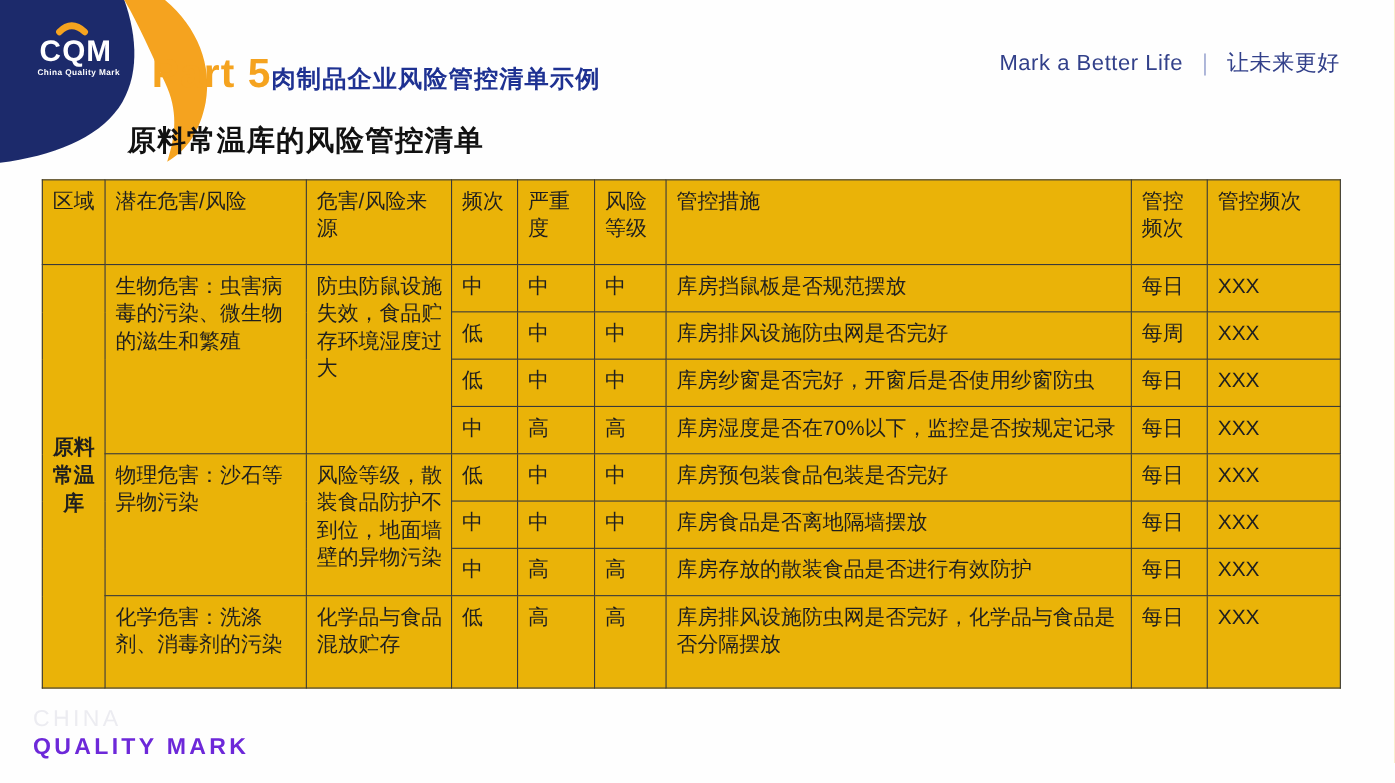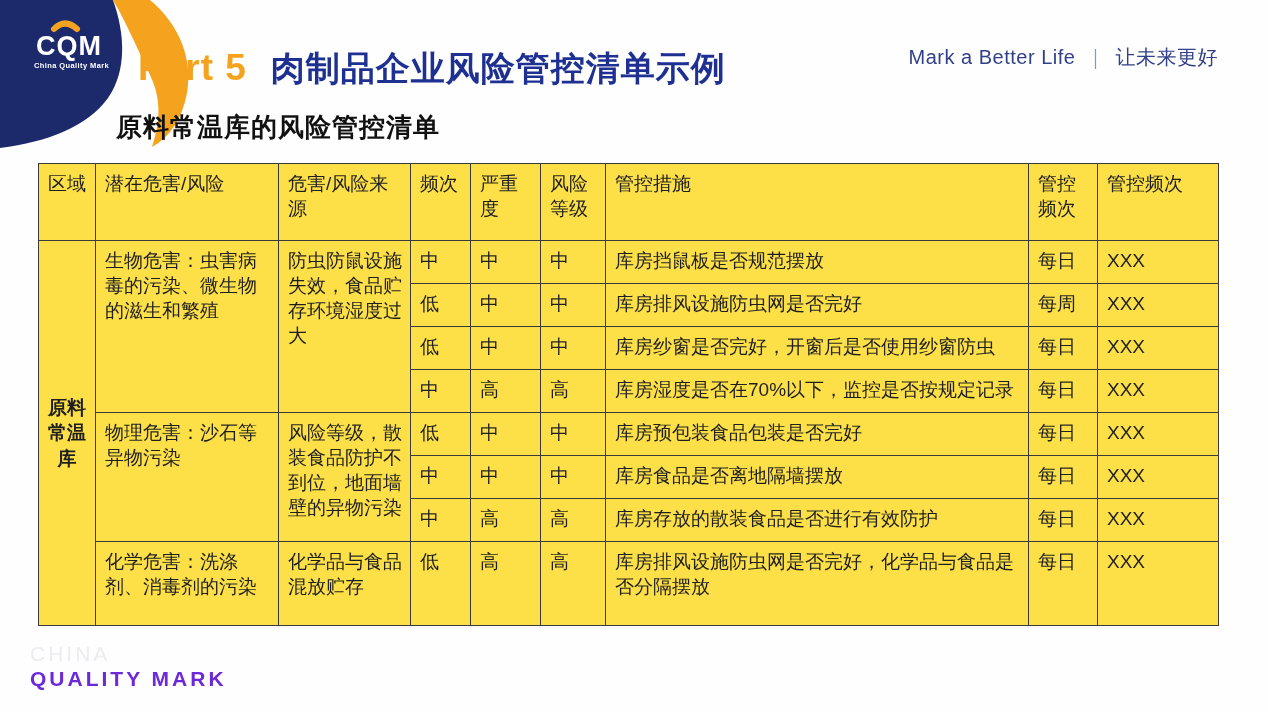--- a/index.html
+++ b/index.html
@@ -17,32 +17,31 @@
   .logo-wrap {
     position: absolute;
     left: 0; top: 0;
     width: 210px; height: 152px;
   }
   .part-title-row {
     position: absolute;
     left: 138px; top: 46px;
     display: flex;
     align-items: baseline;
-    gap: 24px;
     white-space: nowrap;
   }
   .part-label {
     color: #f5a31f;
     font-size: 37px;
     font-weight: bold;
     letter-spacing: 1px;
   }
   .page-title {
     color: #1e3192;
-    font-size: 34px;
+    font-size: 22px;
     font-weight: bold;
     letter-spacing: 1px;
   }
   .slogan {
     position: absolute;
     top: 44px; right: 50px;
     font-size: 20px;
     color: #32408a;
     letter-spacing: 0.5px;
     white-space: nowrap;
@@ -60,21 +59,21 @@
     white-space: nowrap;
   }
 
   
   .risk-table {
     position: absolute;
     left: 38px; top: 163px;
     width: 1180px;
     border-collapse: collapse;
     table-layout: fixed;
-    background: #fde047;
+    background: #eab308;
     font-size: 19px;
     color: #1f1f1f;
     line-height: 1.32;
   }
   .risk-table th, .risk-table td {
     border: 1.6px solid #3a3a3a;
     vertical-align: top;
     text-align: left;
     padding: 7px 8px 4px 9px;
     overflow: hidden;

